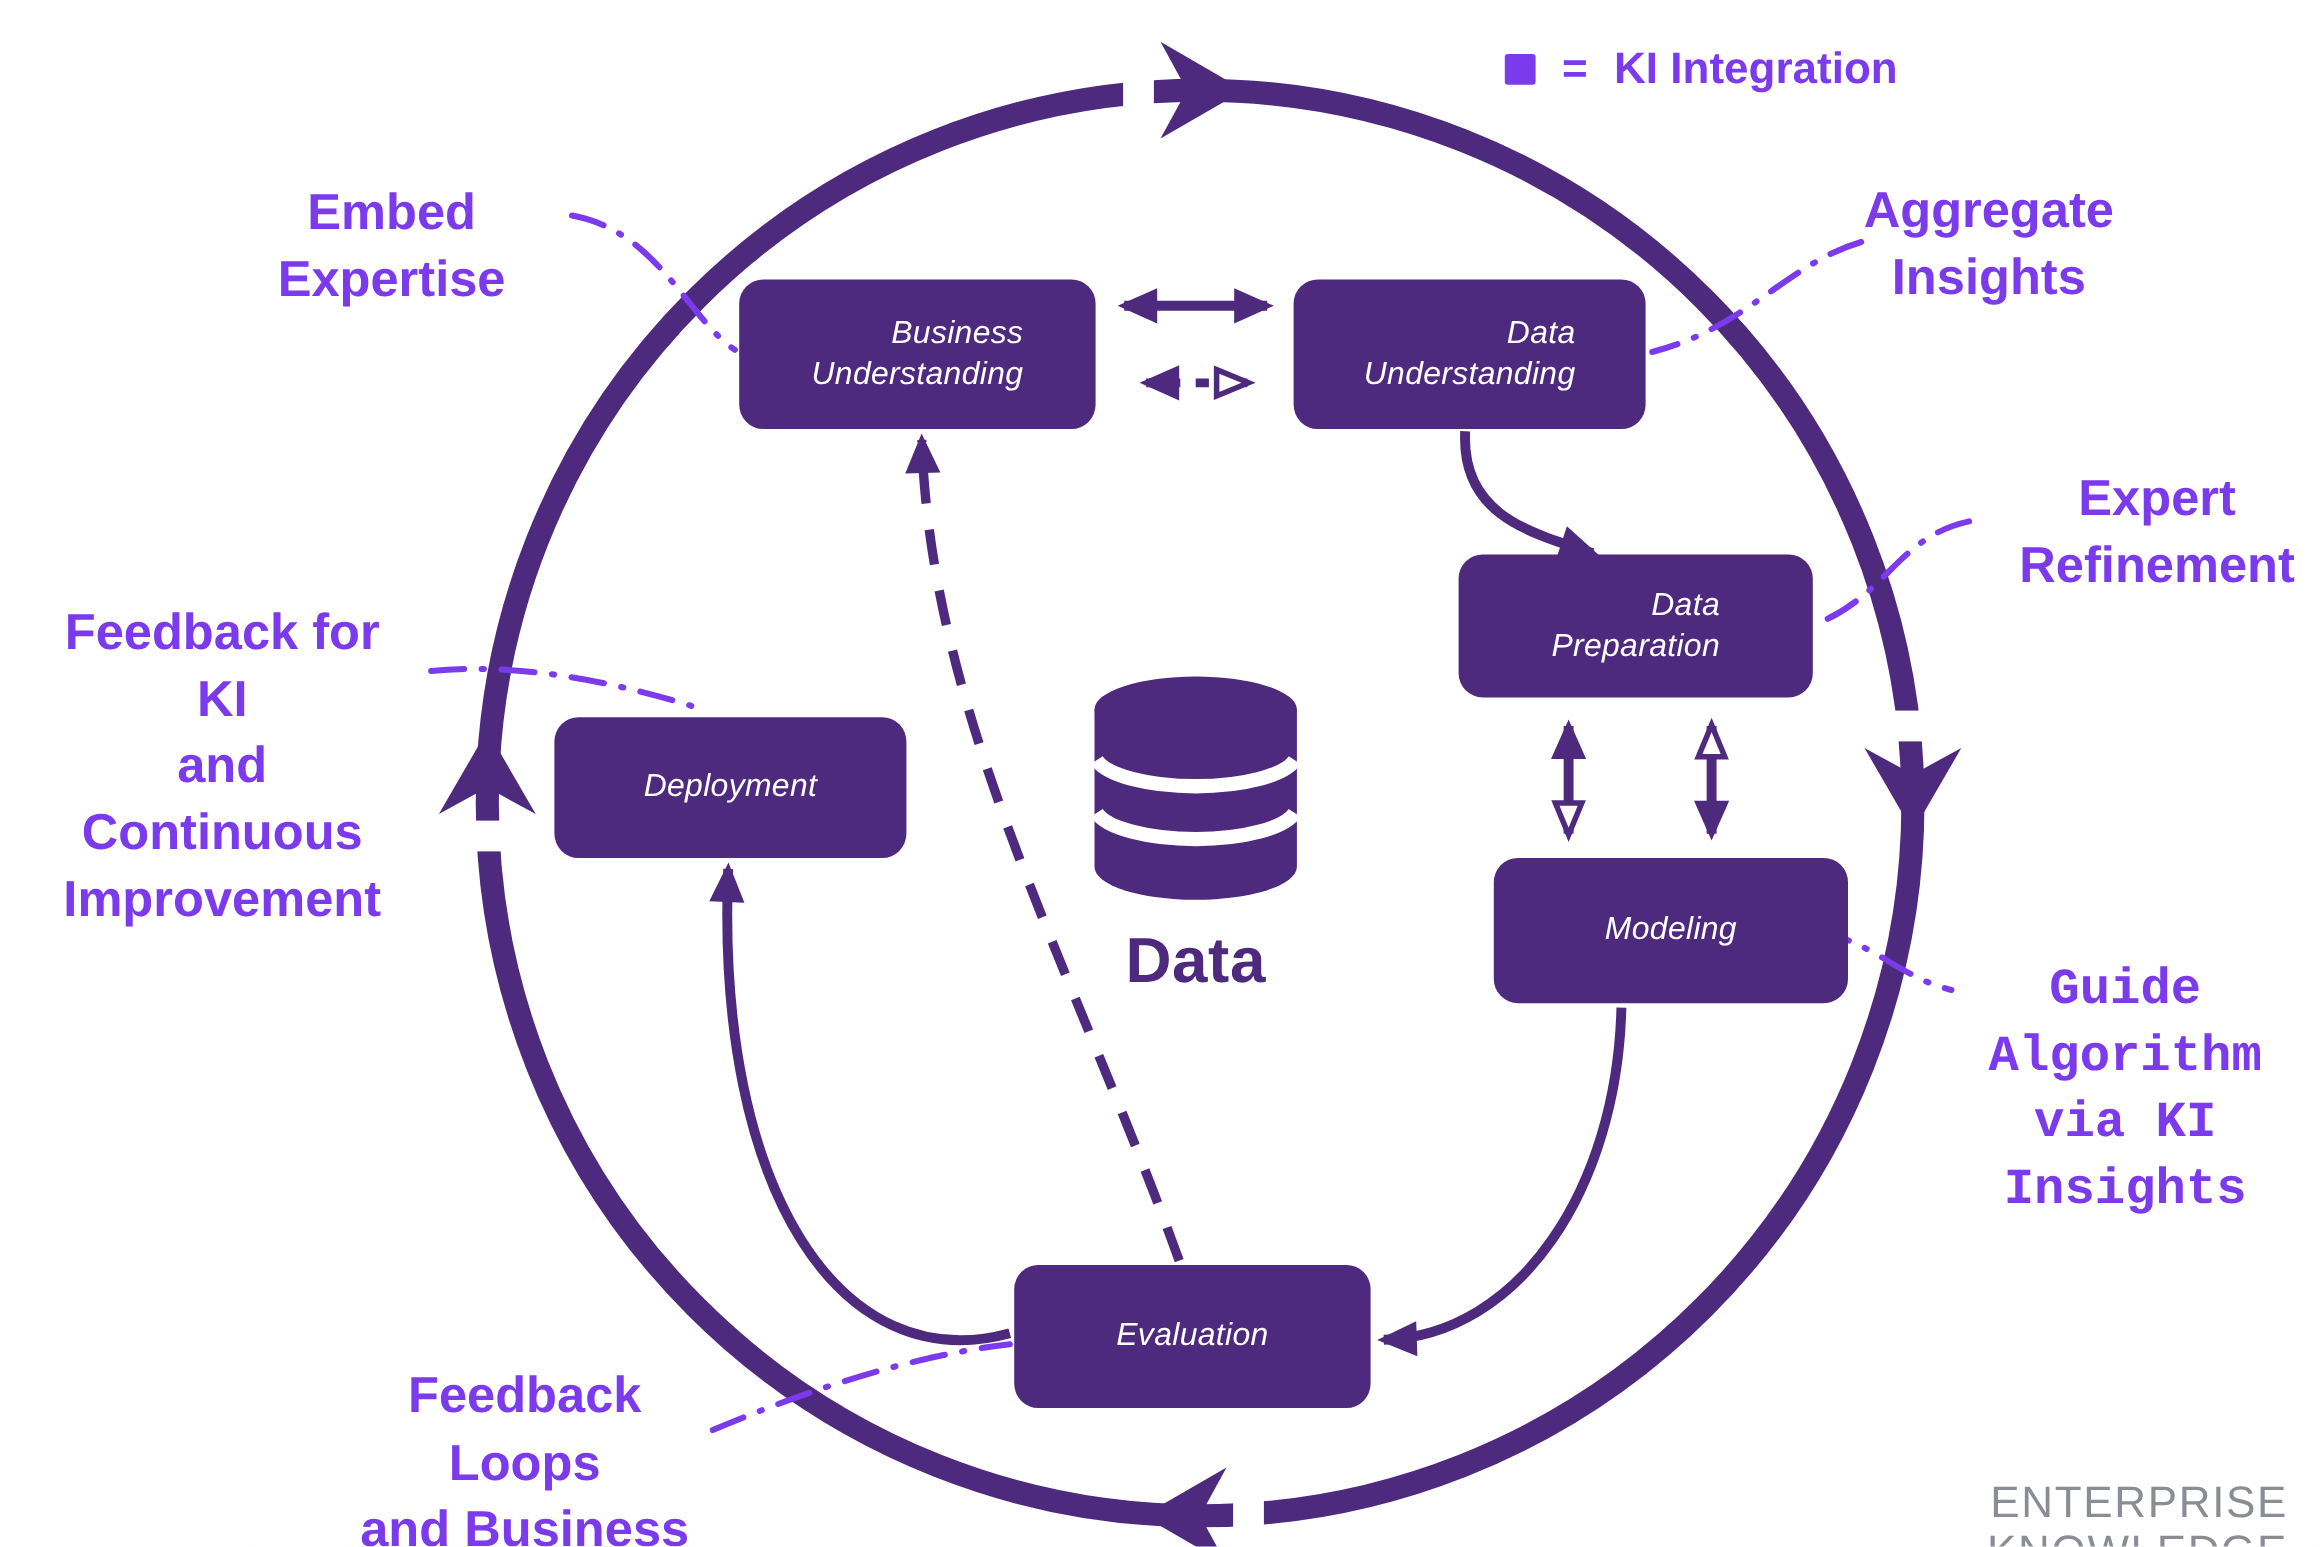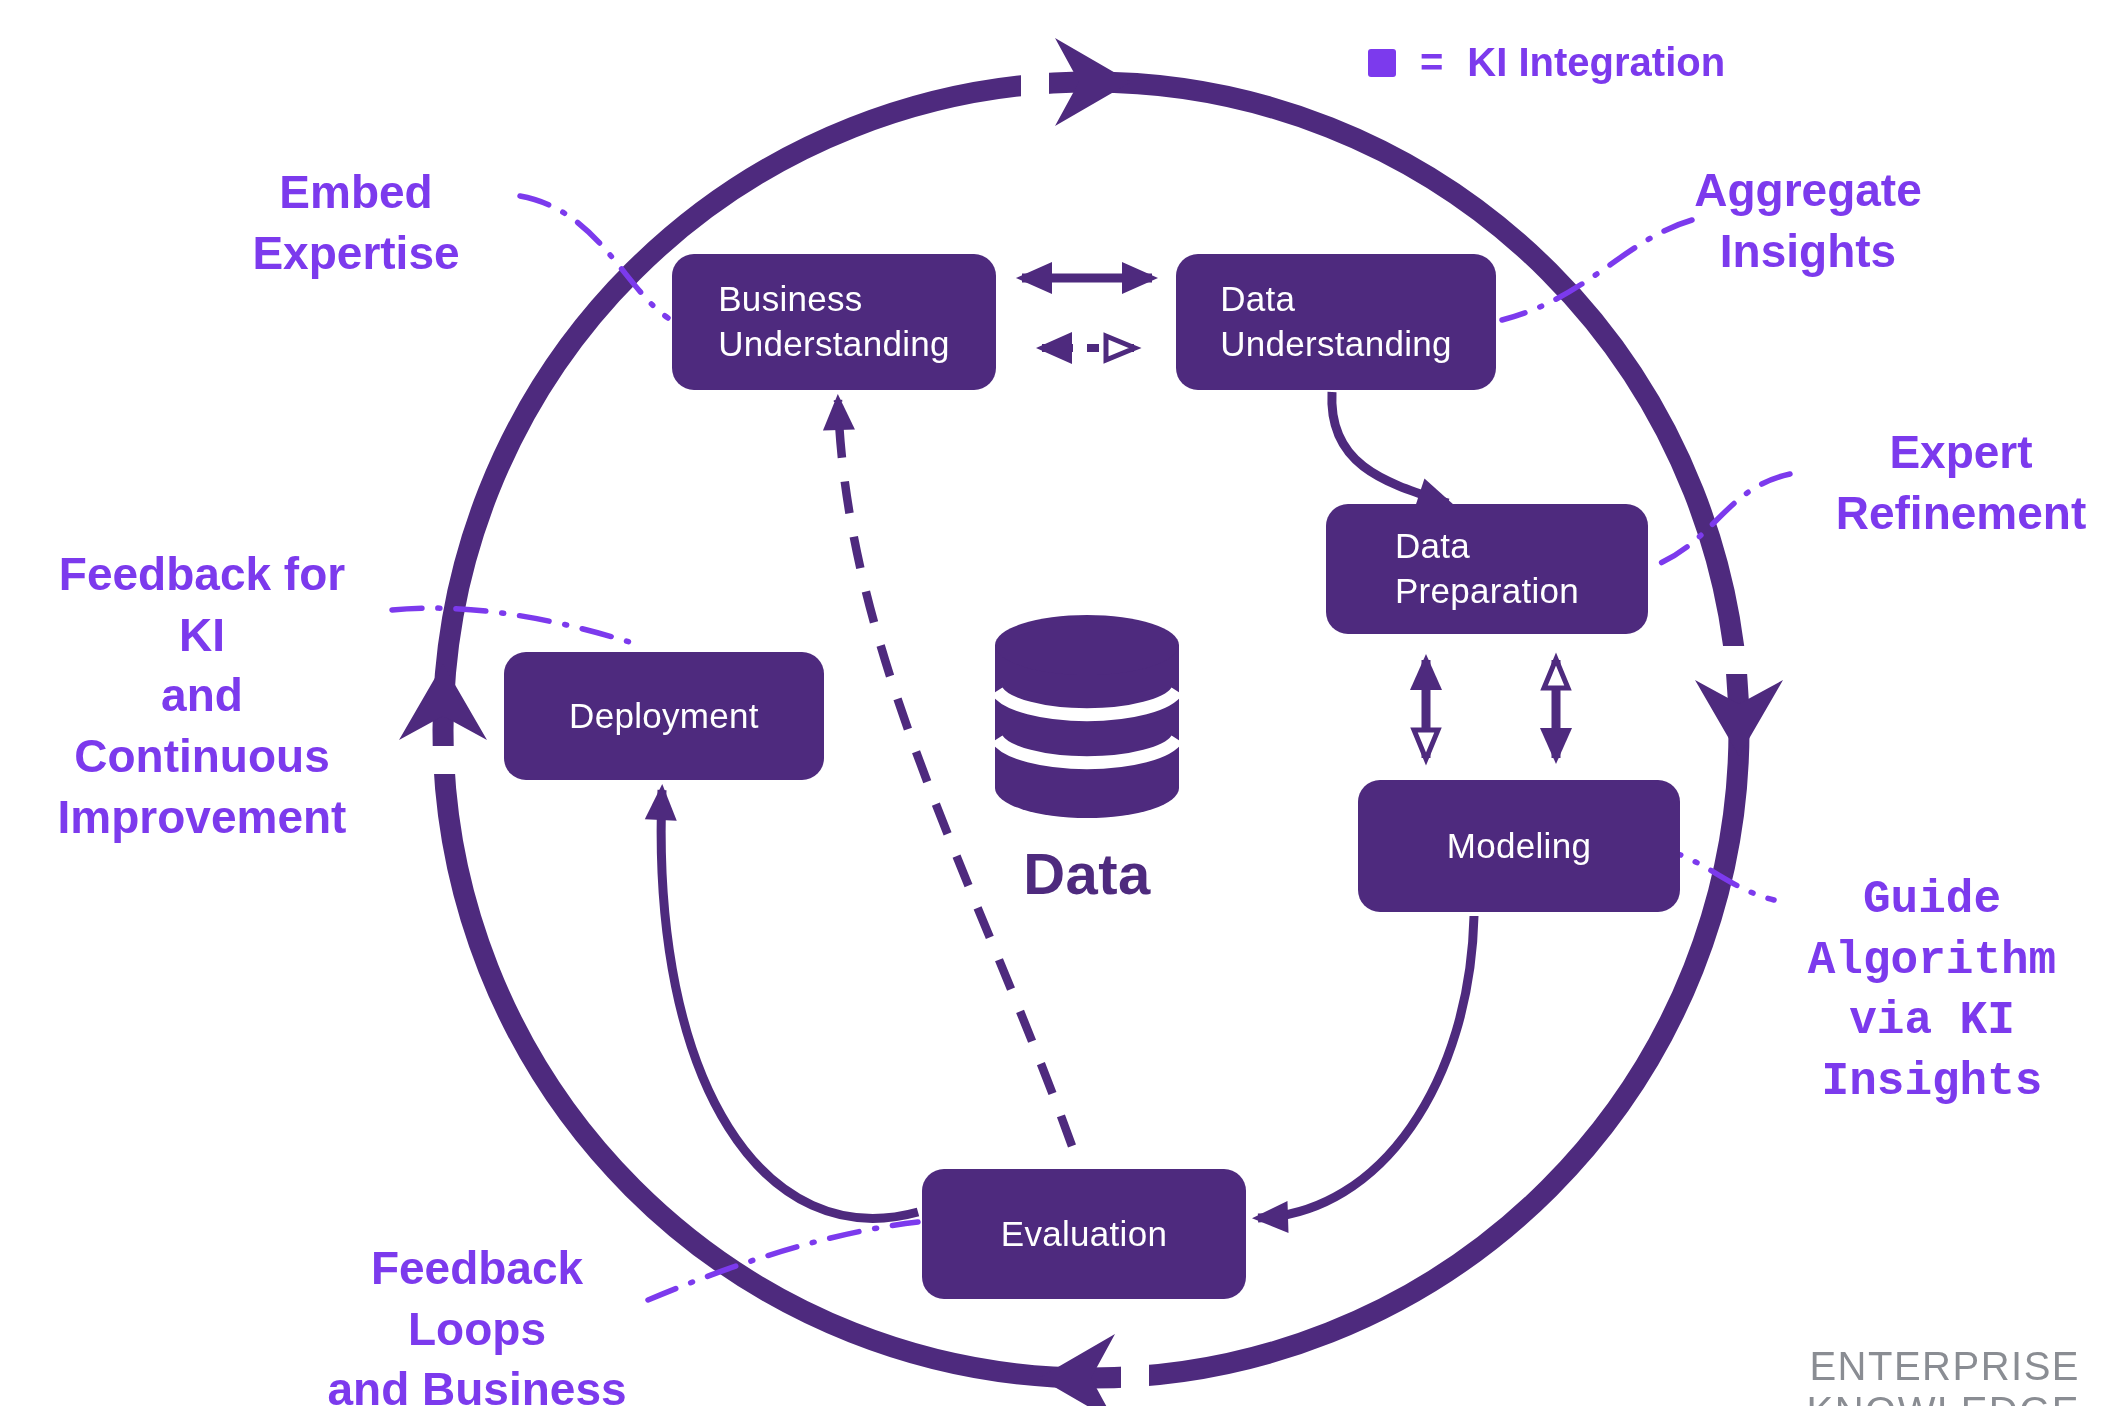--- a/index.html
+++ b/index.html
@@ -16,28 +16,28 @@
   }
   svg.layer{position:absolute;left:0;top:0;width:2109px;height:1406px;}
   .sdark{stroke:var(--dark-purple);}
   .fdark{fill:var(--dark-purple);}
   .sbright{stroke:var(--bright-purple);}
 
   
   .stage{
     position:absolute;display:flex;align-items:center;justify-content:center;
     background:var(--dark-purple);color:#fff;border-radius:22px;
-    font-size:35px;line-height:1.28;text-align:left;white-space:pre-line;
-    letter-spacing:.3px;font-weight:500;
+    font-size:29px;line-height:1.28;text-align:right;white-space:pre-line;
+    letter-spacing:.3px;font-weight:500;font-style:italic;
   }
   .box-bu{left:672px;top:254px;width:324px;height:136px;}
   .box-du{left:1176px;top:254px;width:320px;height:136px;}
   .box-dp{left:1326px;top:504px;width:322px;height:130px;}
   .box-mo{left:1326px;top:780px;width:322px;height:132px;margin-left:32px;}
-  .box-ev{left:922px;top:1150px;width:324px;height:130px;margin-top:19px;}
+  .box-ev{left:922px;top:1150px;width:324px;height:130px;}
   .box-de{left:504px;top:652px;width:320px;height:128px;}
 
   
   .annot{
     position:absolute;color:var(--bright-purple);font-weight:700;
     font-size:46px;line-height:1.32;text-align:center;white-space:pre-line;
   }
   .lbl-embed{left:196px;top:162px;width:320px;}
   .lbl-aggregate{left:1678px;top:160px;width:260px;}
   .lbl-expert{left:1831px;top:422px;width:260px;}

